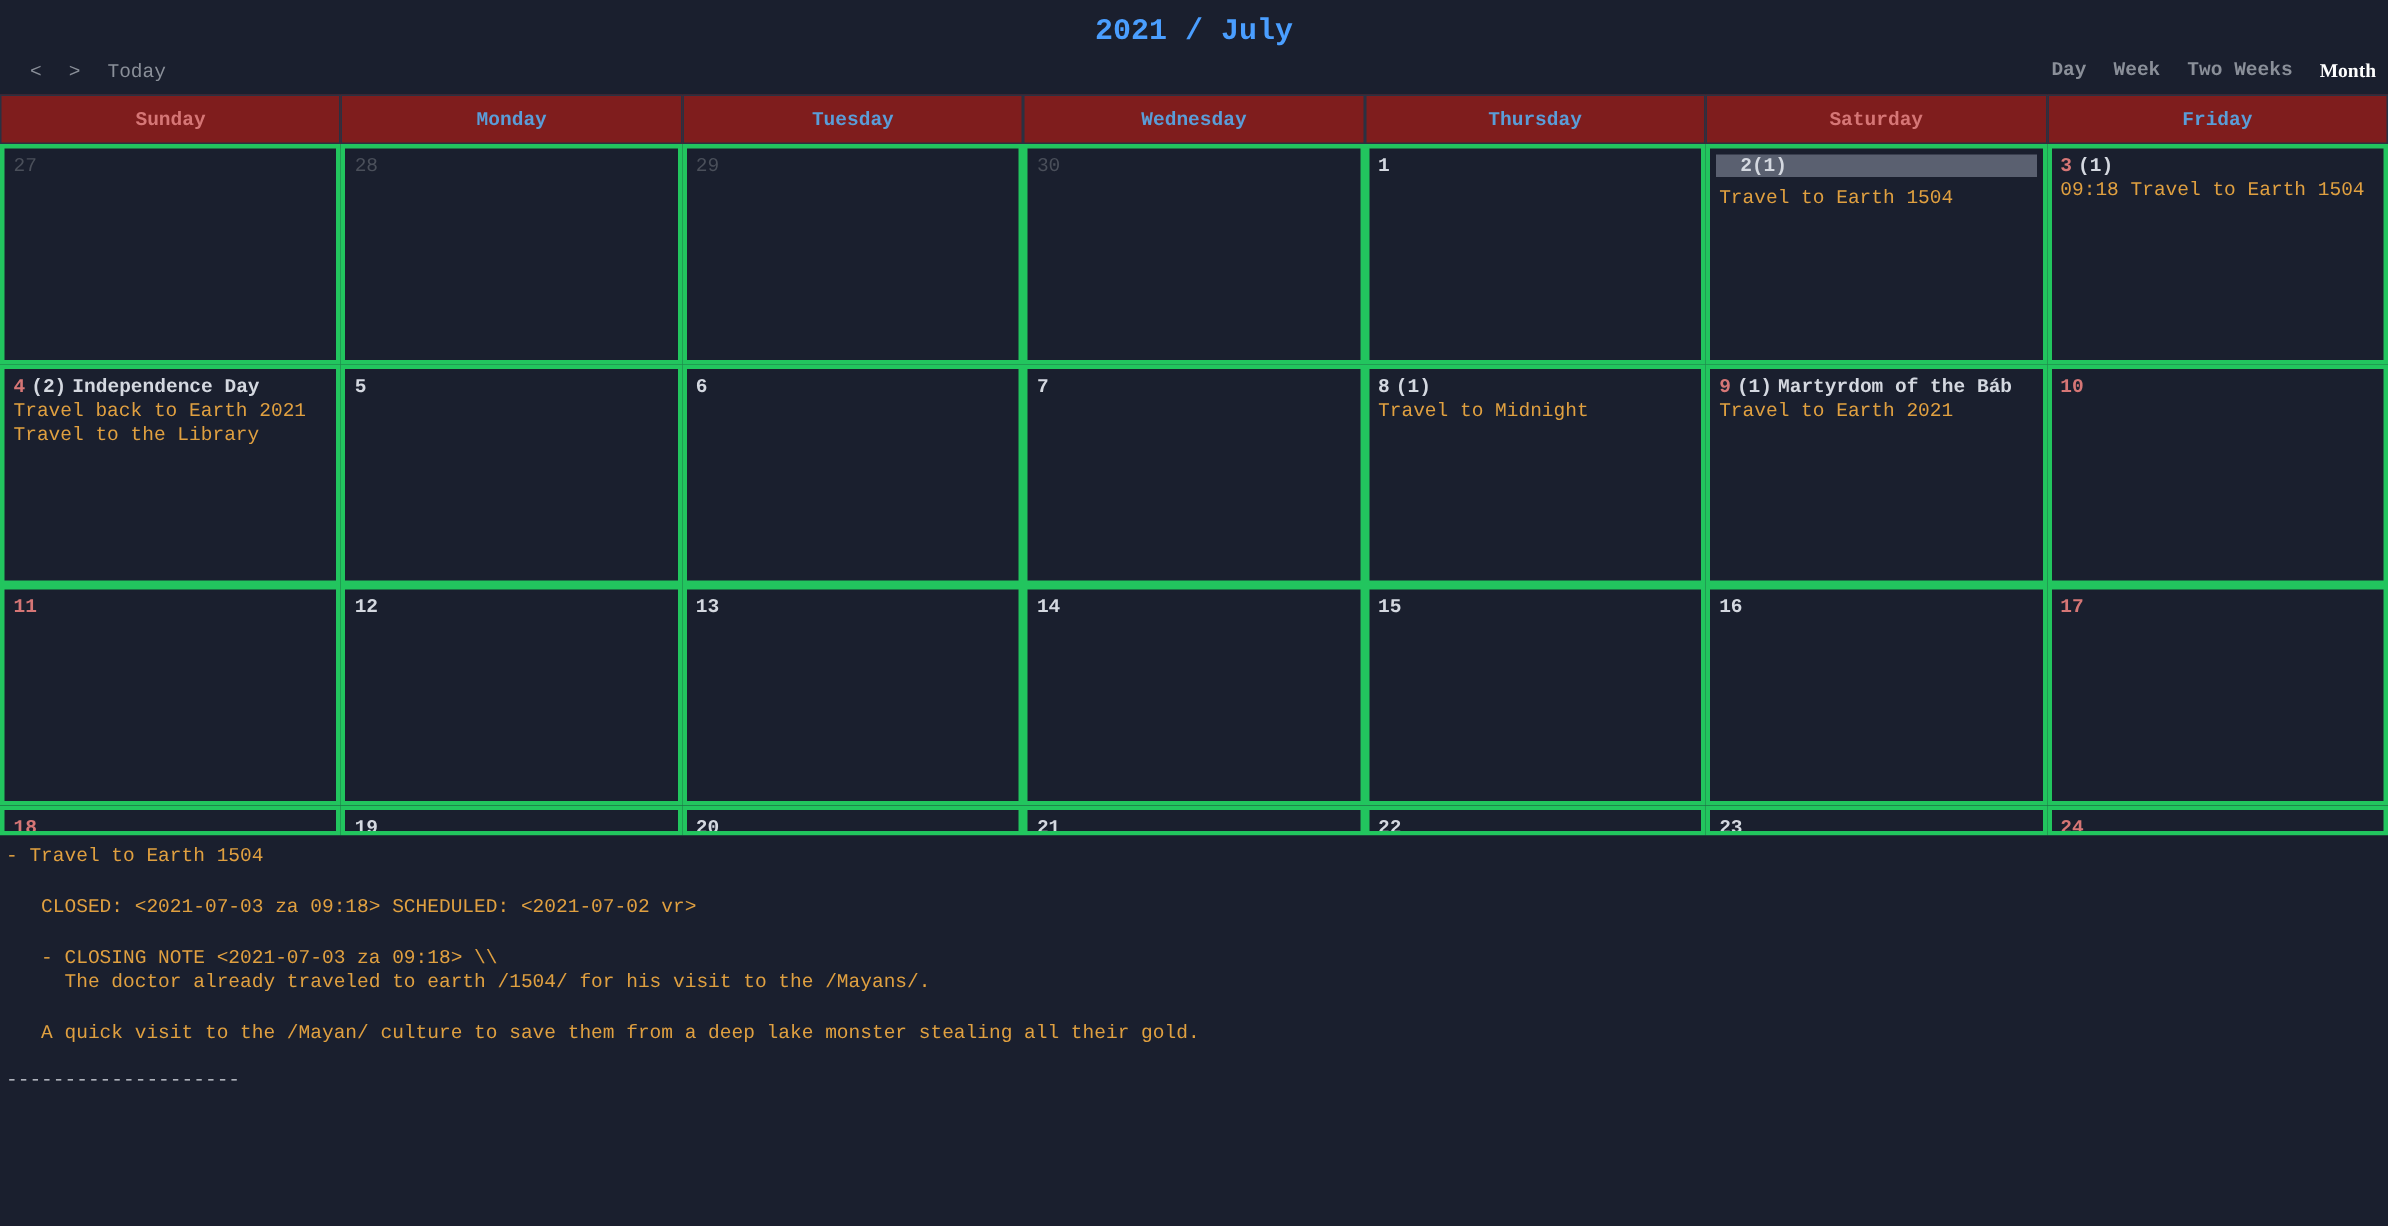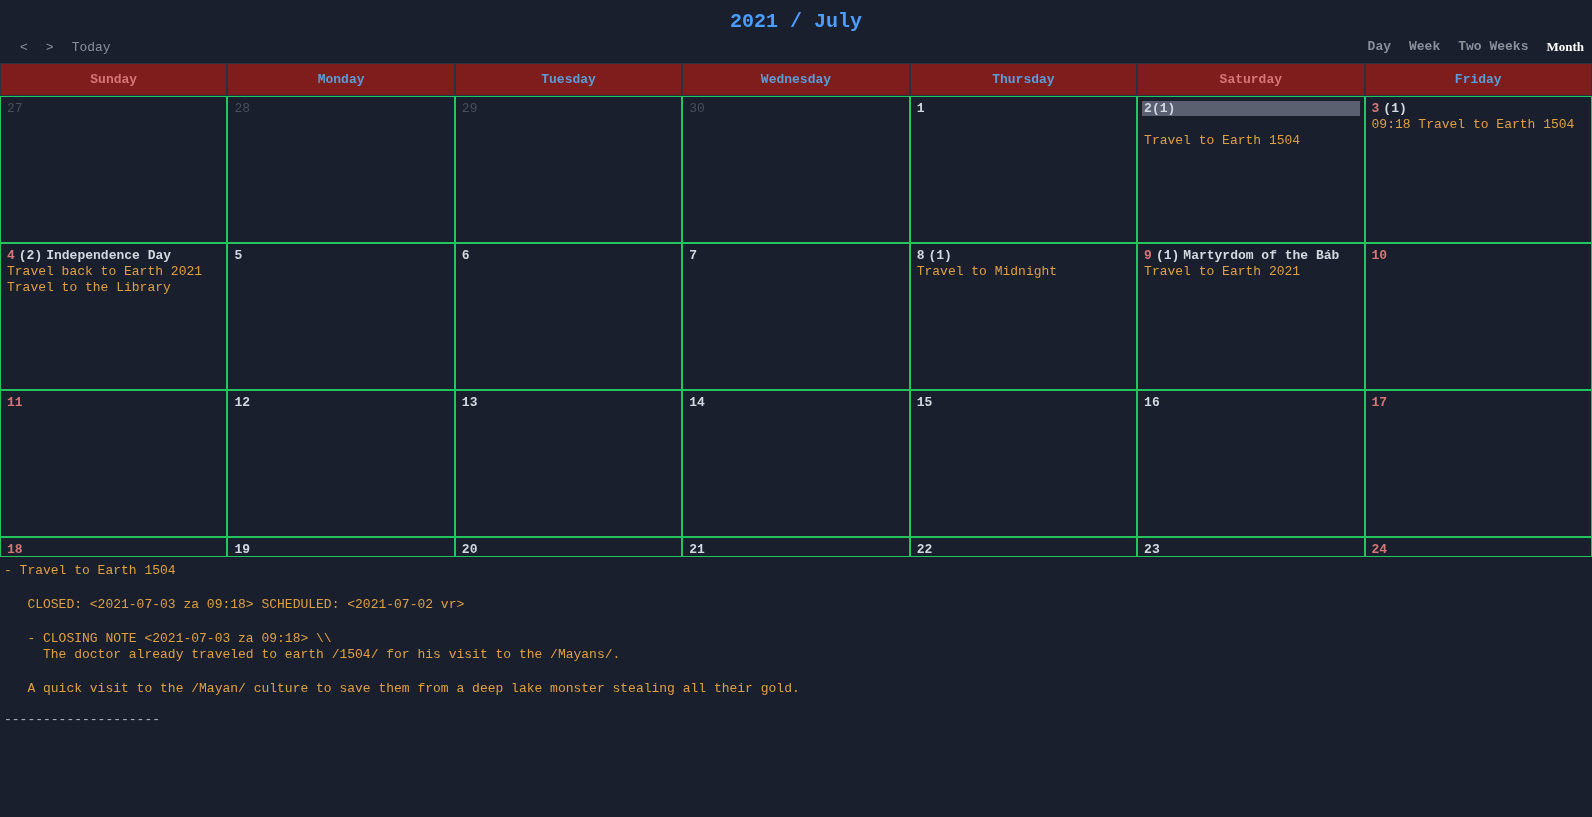--- a/index.html
+++ b/index.html
@@ -42,42 +42,42 @@
     background: #7f1d1d;
     border: 1px solid #2a3142;
     color: #5a9dd8;
   }
   .cal-header-cell.weekend { color: #d67676; }
   .cal-body { }
   .cal-row { display: flex; height: 147px; }
   .cal-row.short { height: 20px; overflow: hidden; }
   .cal-cell {
     flex: 1;
-    border: 1px solid #22c55e;
+    border: 3px solid #22c55e;
     padding: 4px 6px;
     overflow: hidden;
     position: relative;
   }
   .daynum-row {
     display: flex;
     align-items: center;
     gap: 4px;
     font-weight: bold;
     white-space: nowrap;
   }
   .daynum { color: #d4d8e0; }
   .daynum.weekend { color: #d67676; }
   .daynum.muted { color: #4a4f5a; font-weight: normal; }
   .daycount { color: #d4d8e0; }
   .holiday { color: #d4d8e0; }
   .daynum-highlight {
     background: #5a6070;
     display: inline-block;
-    padding: 0 2px;
-    margin: -2px -2px 16px -2px;
+    padding: 0 16px;
+    margin: -2px -2px 5px -2px;
     width: calc(100% + 4px);
   }
   .event-line {
     color: #e0a040;
     white-space: nowrap;
     overflow: hidden;
     text-overflow: clip;
     margin-top: 1px;
   }
   .detail-panel {

